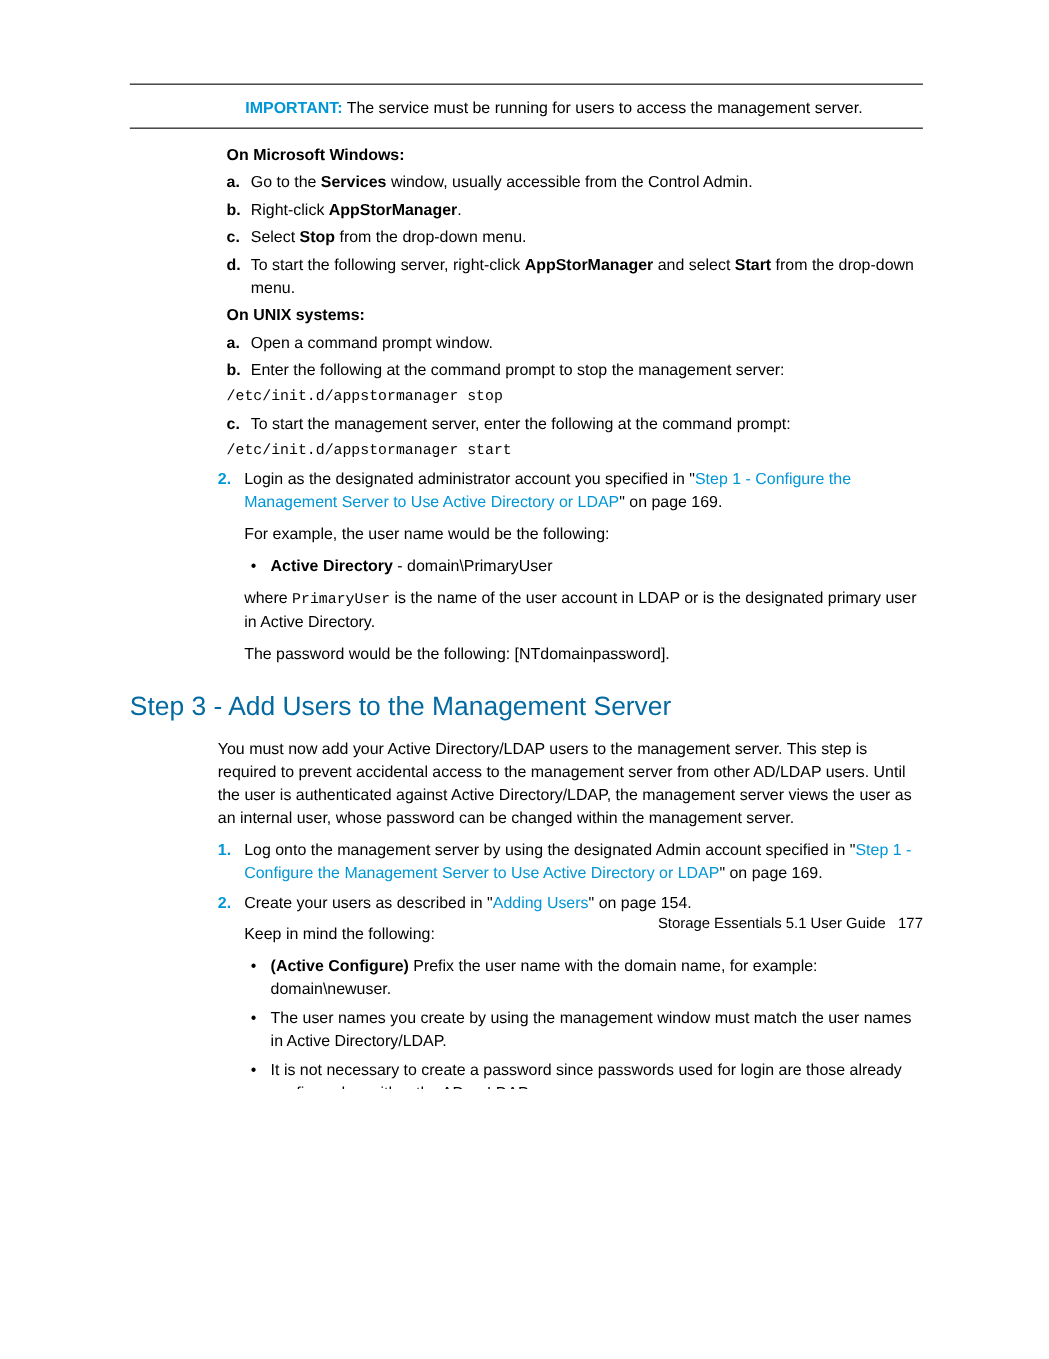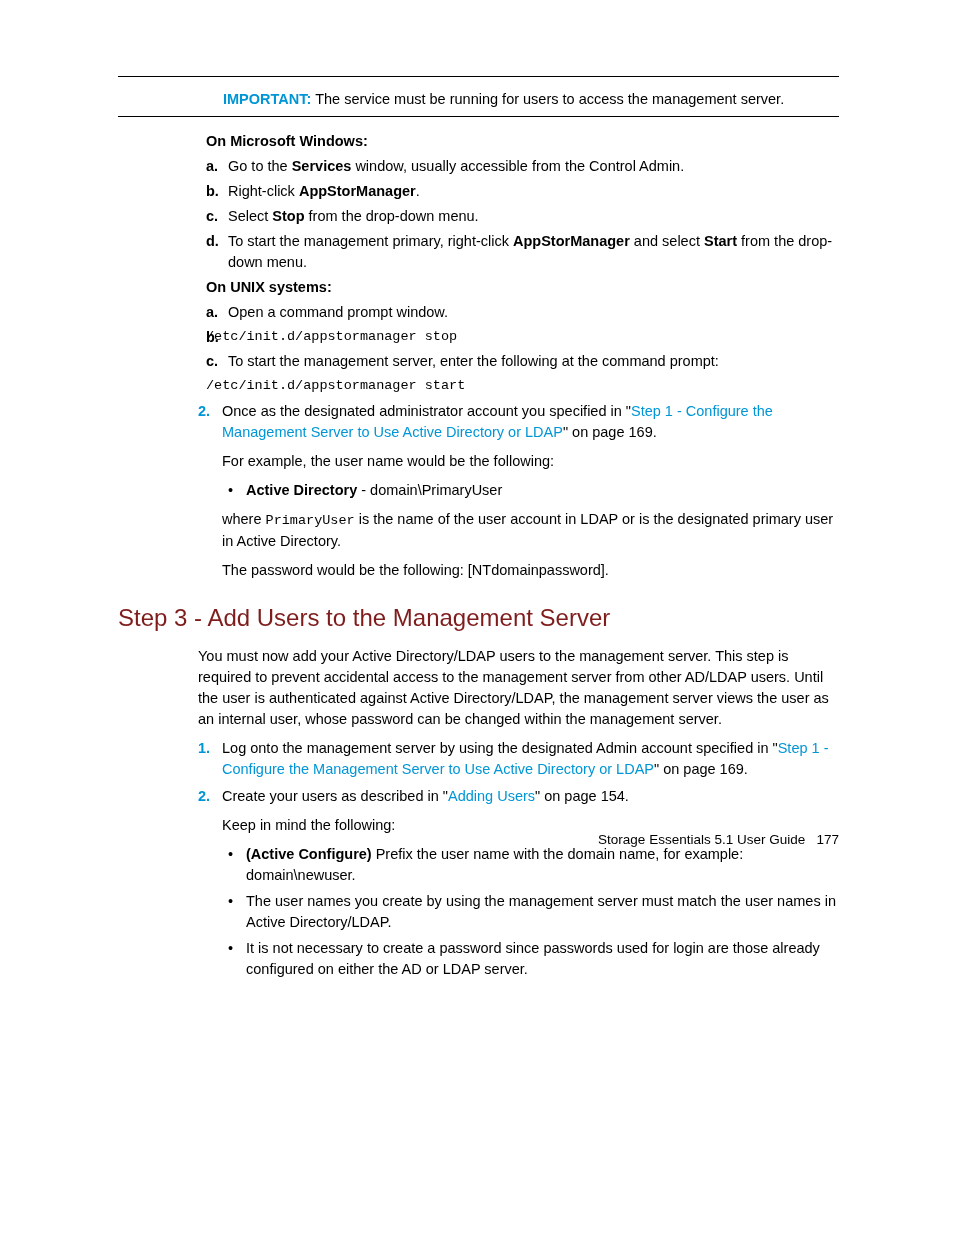--- a/index.html
+++ b/index.html
@@ -94,21 +94,21 @@
     margin: 5px 0 5px 6px;
   }
   .bullets > li::before {
     content: "•";
     position: absolute;
     left: 0;
   }
   .h2 {
     font-family: Arial, Helvetica, sans-serif;
     font-weight: normal;
-    color: #7f1d1d;
+    color: #0369a1;
     font-size: 24px;
     margin: 20px 0 10px 0;
   }
   .para { margin: 8px 0; }
   .mono-inline {
     font-family: "Courier New", Courier, monospace;
     font-size: 13.5px;
   }
   .footer {
     position: absolute;
@@ -142,48 +142,49 @@
         <li>
           <span class="marker">b.</span>
           <span>Right-click </span><b>AppStorManager</b><span>.</span>
         </li>
         <li>
           <span class="marker">c.</span>
           <span>Select </span><b>Stop</b><span> from the drop-down menu.</span>
         </li>
         <li>
           <span class="marker">d.</span>
-          <span>To start the management primary, right-click </span><b>AppStorManager</b><span> and select </span><b>Start</b><span> from the drop-down menu.</span>
+          <span>To start the following server, right-click </span><b>AppStorManager</b><span> and select </span><b>Start</b><span> from the drop-down menu.</span>
         </li>
       </ol>
 
       <div class="subhead">On UNIX systems:</div>
       <ol class="ol-alpha">
         <li>
           <span class="marker">a.</span>
           <span>Open a command prompt window.</span>
         </li>
         <li>
           <span class="marker">b.</span>
+          <span>Enter the following at the command prompt to stop the management server:</span>
         </li>
       </ol>
       <div class="code">/etc/init.d/appstormanager stop</div>
       <ol class="ol-alpha">
         <li>
           <span class="marker">c.</span>
           <span>To start the management server, enter the following at the command prompt:</span>
         </li>
       </ol>
       <div class="code">/etc/init.d/appstormanager start</div>
     </div>
 
     <ol class="ol-num">
       <li>
         <span class="marker">2.</span>
-        <span>Once as the designated administrator account you specified in "</span><span class="link">Step 1 - Configure the Management Server to Use Active Directory or LDAP</span><span>" on page 169.</span>
+        <span>Login as the designated administrator account you specified in "</span><span class="link">Step 1 - Configure the Management Server to Use Active Directory or LDAP</span><span>" on page 169.</span>
         <div class="para">For example, the user name would be the following:</div>
         <ul class="bullets">
           <li><b>Active Directory</b><span> - domain\PrimaryUser</span></li>
         </ul>
         <div class="para">
           <span>where </span><span class="mono-inline">PrimaryUser</span><span> is the name of the user account in LDAP or is the designated primary user in Active Directory.</span>
         </div>
         <div class="para">The password would be the following: [NTdomainpassword].</div>
       </li>
     </ol>
@@ -198,21 +199,21 @@
       <li>
         <span class="marker">1.</span>
         <span>Log onto the management server by using the designated Admin account specified in "</span><span class="link">Step 1 - Configure the Management Server to Use Active Directory or LDAP</span><span>" on page 169.</span>
       </li>
       <li>
         <span class="marker">2.</span>
         <span>Create your users as described in "</span><span class="link">Adding Users</span><span>" on page 154.</span>
         <div class="para">Keep in mind the following:</div>
         <ul class="bullets">
           <li><b>(Active Configure)</b><span> Prefix the user name with the domain name, for example: domain\newuser.</span></li>
-          <li>The user names you create by using the management server must match the user names in Active Directory/LDAP.</li>
+          <li>The user names you create by using the management window must match the user names in Active Directory/LDAP.</li>
           <li>It is not necessary to create a password since passwords used for login are those already configured on either the AD or LDAP server.</li>
         </ul>
       </li>
     </ol>
   </div>
 
   <div class="footer">
     <span>Storage Essentials 5.1 User Guide</span>&nbsp;&nbsp;&nbsp;<span>177</span>
   </div>
 

